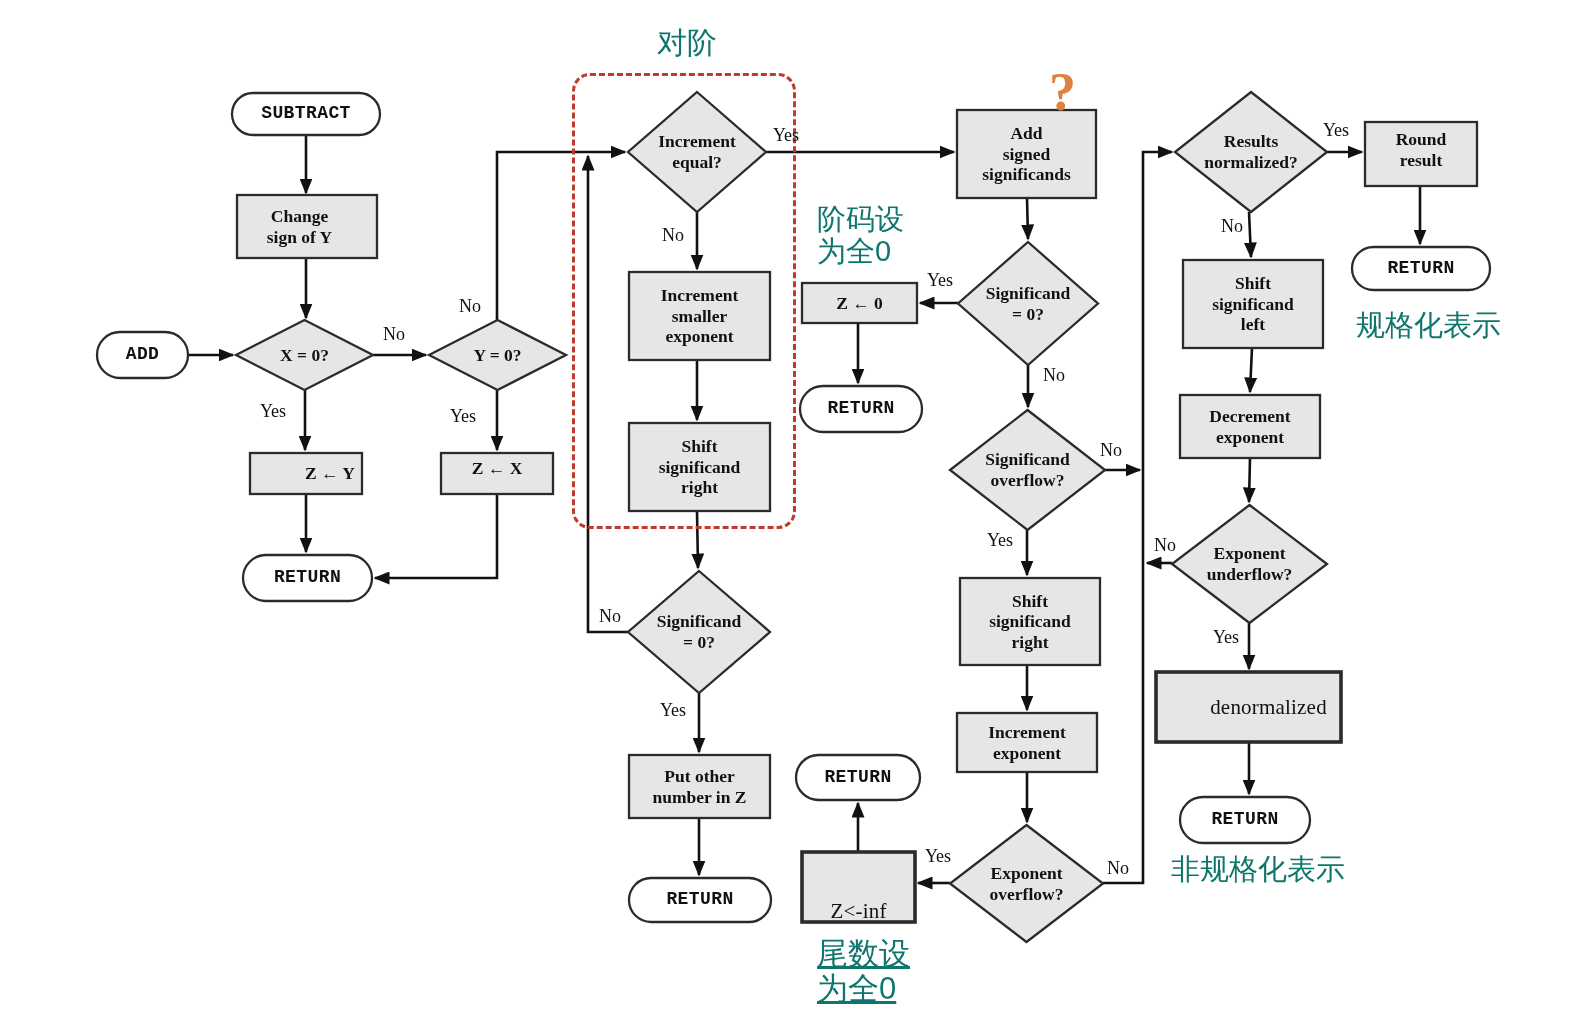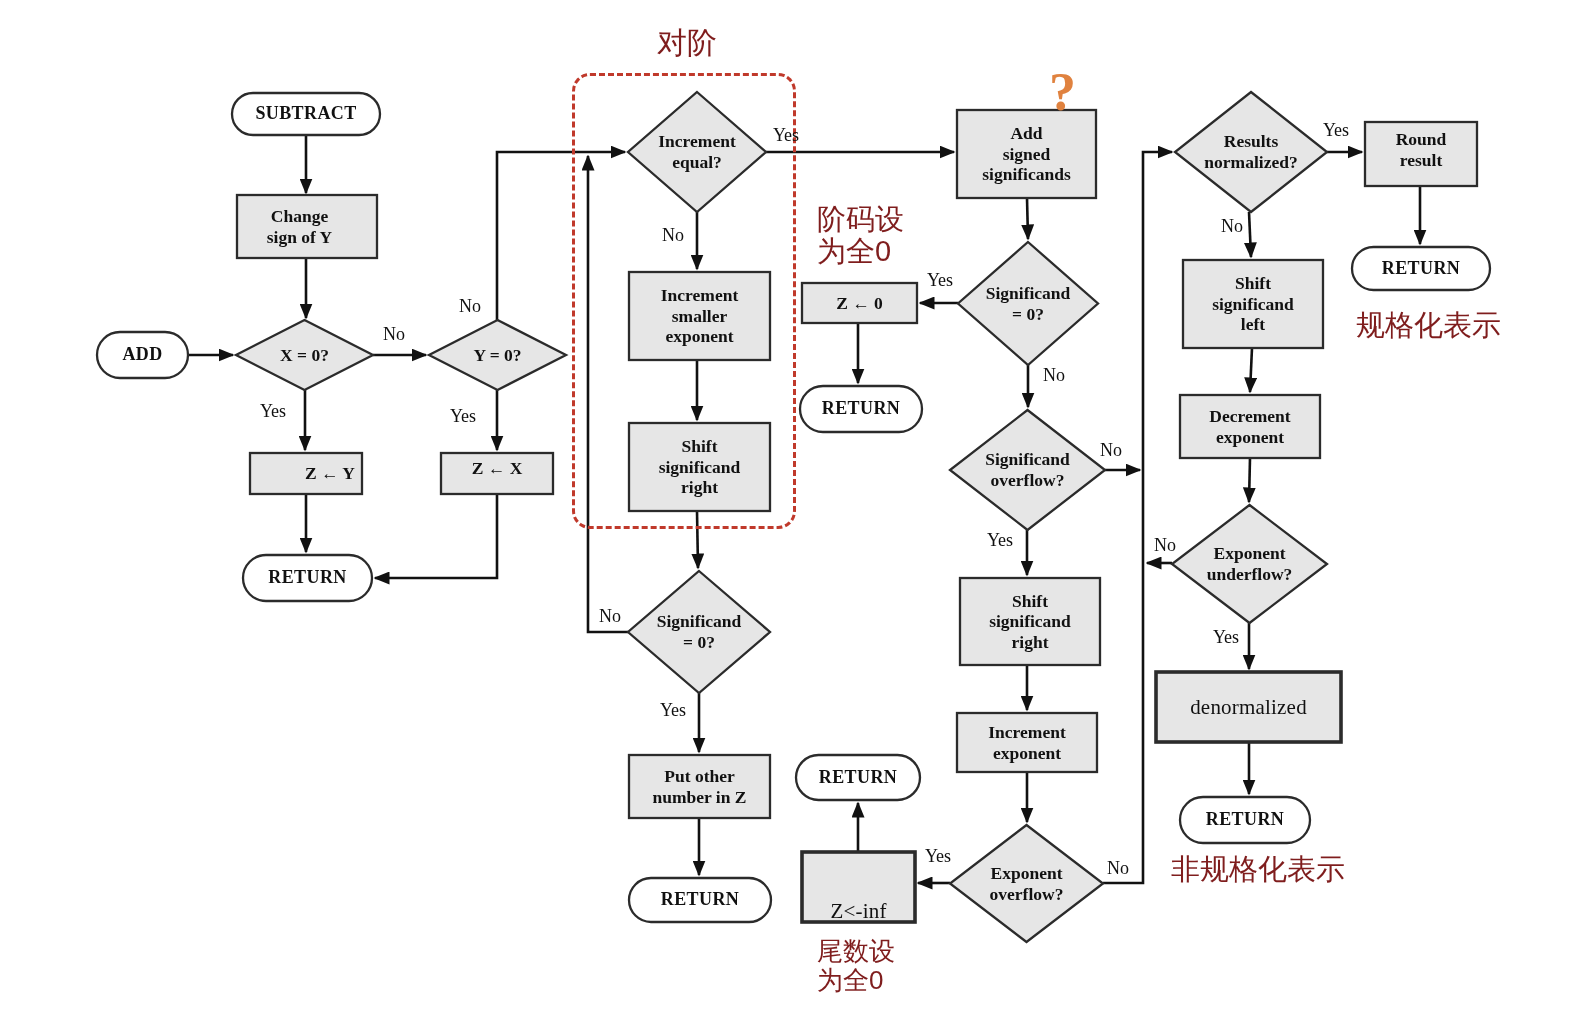--- a/index.html
+++ b/index.html
@@ -2,27 +2,27 @@
 <html><head>
 <meta charset="utf-8">
 <style>
   html,body{margin:0;padding:0;background:#ffffff;}
   #canvas{position:relative;width:1578px;height:1028px;background:#ffffff;overflow:hidden;
           font-family:"Liberation Serif",serif;}
   #edge-layer{position:absolute;left:0;top:0;width:1578px;height:1028px;}
   .lbl{position:absolute;display:flex;align-items:center;justify-content:center;
        text-align:center;font-weight:bold;color:#111;font-size:17.5px;line-height:1.18;
        white-space:pre-line;pointer-events:none;font-family:"Liberation Serif",serif;}
-  .lbl.oval{font-size:18px;letter-spacing:.4px;}
+  .lbl.oval{font-size:18px;letter-spacing:.4px;font-family:Liberation Mono, monospace;}
   .lbl.plain{font-weight:normal;font-size:21px;letter-spacing:.2px;}
   .elbl{position:absolute;transform:translate(-50%,-50%);font-weight:normal;font-size:18px;
         color:#111;font-family:"Liberation Serif",serif;pointer-events:none;}
   .ann{position:absolute;font-family:"Liberation Sans","DejaVu Sans",sans-serif;
        white-space:pre-line;line-height:1.12;pointer-events:none;}
-  .ann.red{color:#7f1d1d;}
+  .ann.red{color:#0f766e;}
   .ann.orange{color:#e0823f;font-family:"Liberation Serif",serif;font-weight:bold;}
   #dash-box{position:absolute;left:572px;top:73px;width:218px;height:450px;
             border:3.5px dashed #c0392b;border-radius:18px;}
 </style>
 </head>
 <body>
 
 <div id="canvas">
   <svg id="edge-layer" viewBox="0 0 1578 1028" xmlns="http://www.w3.org/2000/svg">
     <defs>
@@ -150,21 +150,21 @@
       <div class="lbl " style="left: 1365px; top: 122px; width: 112px; height: 56px;">Round
 result</div>
       <div class="lbl oval" style="left: 1352px; top: 247px; width: 138px; height: 43px;">RETURN</div>
       <div class="lbl " style="left: 1183px; top: 260px; width: 140px; height: 88px;">Shift
 significand
 left</div>
       <div class="lbl " style="left: 1180px; top: 395px; width: 140px; height: 63px;">Decrement
 exponent</div>
       <div class="lbl " style="left: 1172px; top: 505px; width: 155px; height: 118px;">Exponent
 underflow?</div>
-      <div class="lbl  plain" style="left: 1156px; top: 672px; width: 185px; height: 70px;">denormalized</div>
+      <div class="lbl  plain" style="left: 1156px; top: 672px; width: 185px; height: 70px; padding-left: 20px;">denormalized</div>
       <div class="lbl oval" style="left: 1180px; top: 797px; width: 130px; height: 46px;">RETURN</div>
     </div>
   <div id="edge-labels-layer">
       <span class="elbl" style="left: 394px; top: 334px;">No</span>
       <span class="elbl" style="left: 273px; top: 411px;">Yes</span>
       <span class="elbl" style="left: 470px; top: 306px;">No</span>
       <span class="elbl" style="left: 463px; top: 416px;">Yes</span>
       <span class="elbl" style="left: 786px; top: 135px;">Yes</span>
       <span class="elbl" style="left: 673px; top: 235px;">No</span>
       <span class="elbl" style="left: 610px; top: 616px;">No</span>
@@ -179,17 +179,17 @@
       <span class="elbl" style="left: 1232px; top: 226px;">No</span>
       <span class="elbl" style="left: 1165px; top: 545px;">No</span>
       <span class="elbl" style="left: 1226px; top: 637px;">Yes</span>
     </div>
   <div id="annotations-layer">
       <div class="ann red" style="left: 657px; top: 26px; font-size: 30px;">对阶</div>
       <div class="ann red" style="left: 817px; top: 203px; font-size: 29px;">阶码设
 为全0</div>
       <div class="ann red" style="left: 1356px; top: 309px; font-size: 29px;">规格化表示</div>
       <div class="ann red" style="left: 1171px; top: 853px; font-size: 29px;">非规格化表示</div>
-      <div class="ann red" style="left: 817px; top: 937px; font-size: 26px;">尾数设
+      <div class="ann red" style="left: 817px; top: 937px; font-size: 31px; text-decoration: underline;">尾数设
 为全0</div>
       <div class="ann orange" style="left: 1049px; top: 62px; font-size: 54px;">?</div>
     </div>
 </div>
 
 </body></html>

